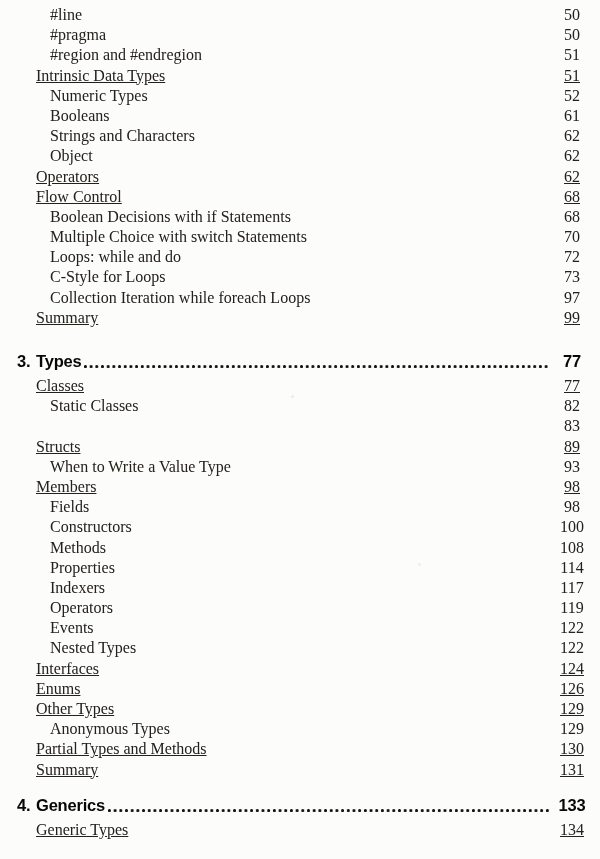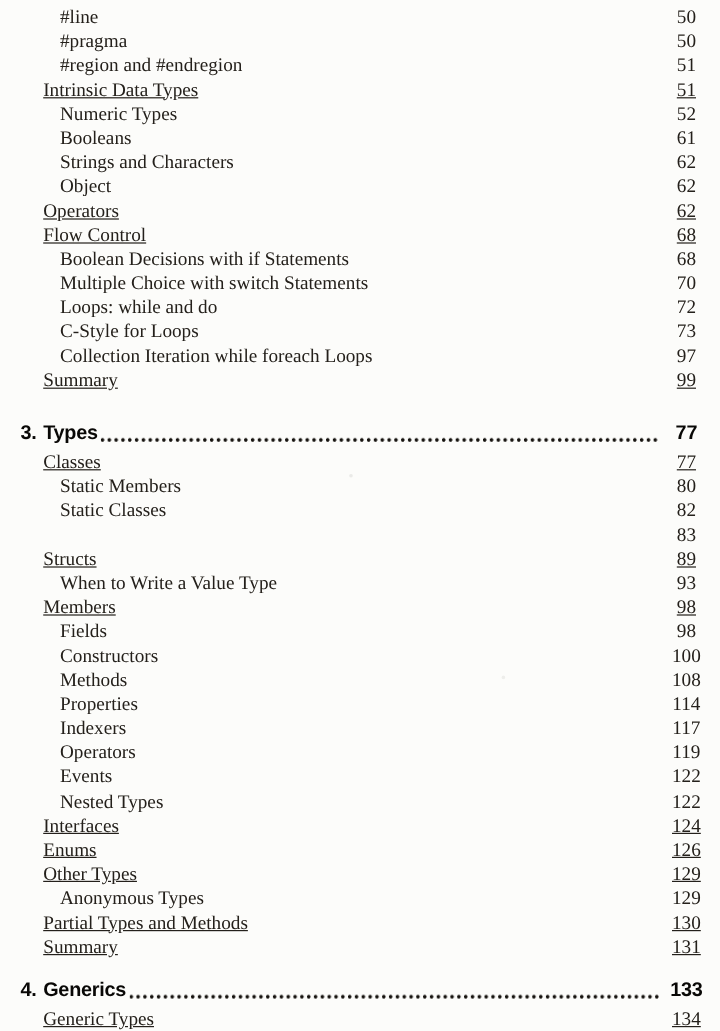--- a/index.html
+++ b/index.html
@@ -187,25 +187,20 @@
     <span class="leader"></span>
     <span class="pagenum">77</span>
   </div>
 
   <div class="row lvl-1">
     <span class="title">Classes</span>
     <span class="fill"></span>
     <span class="pagenum">77</span>
   </div>
 
-  <div class="row lvl-2">
-    <span class="title">Static Members</span>
-    <span class="fill"></span>
-    <span class="pagenum">80</span>
-  </div>
 
   <div class="row lvl-2">
     <span class="title">Static Classes</span>
     <span class="fill"></span>
     <span class="pagenum">82</span>
   </div>
 
   <div class="row lvl-2">
     <span class="fill"></span>
     <span class="pagenum">83</span>

